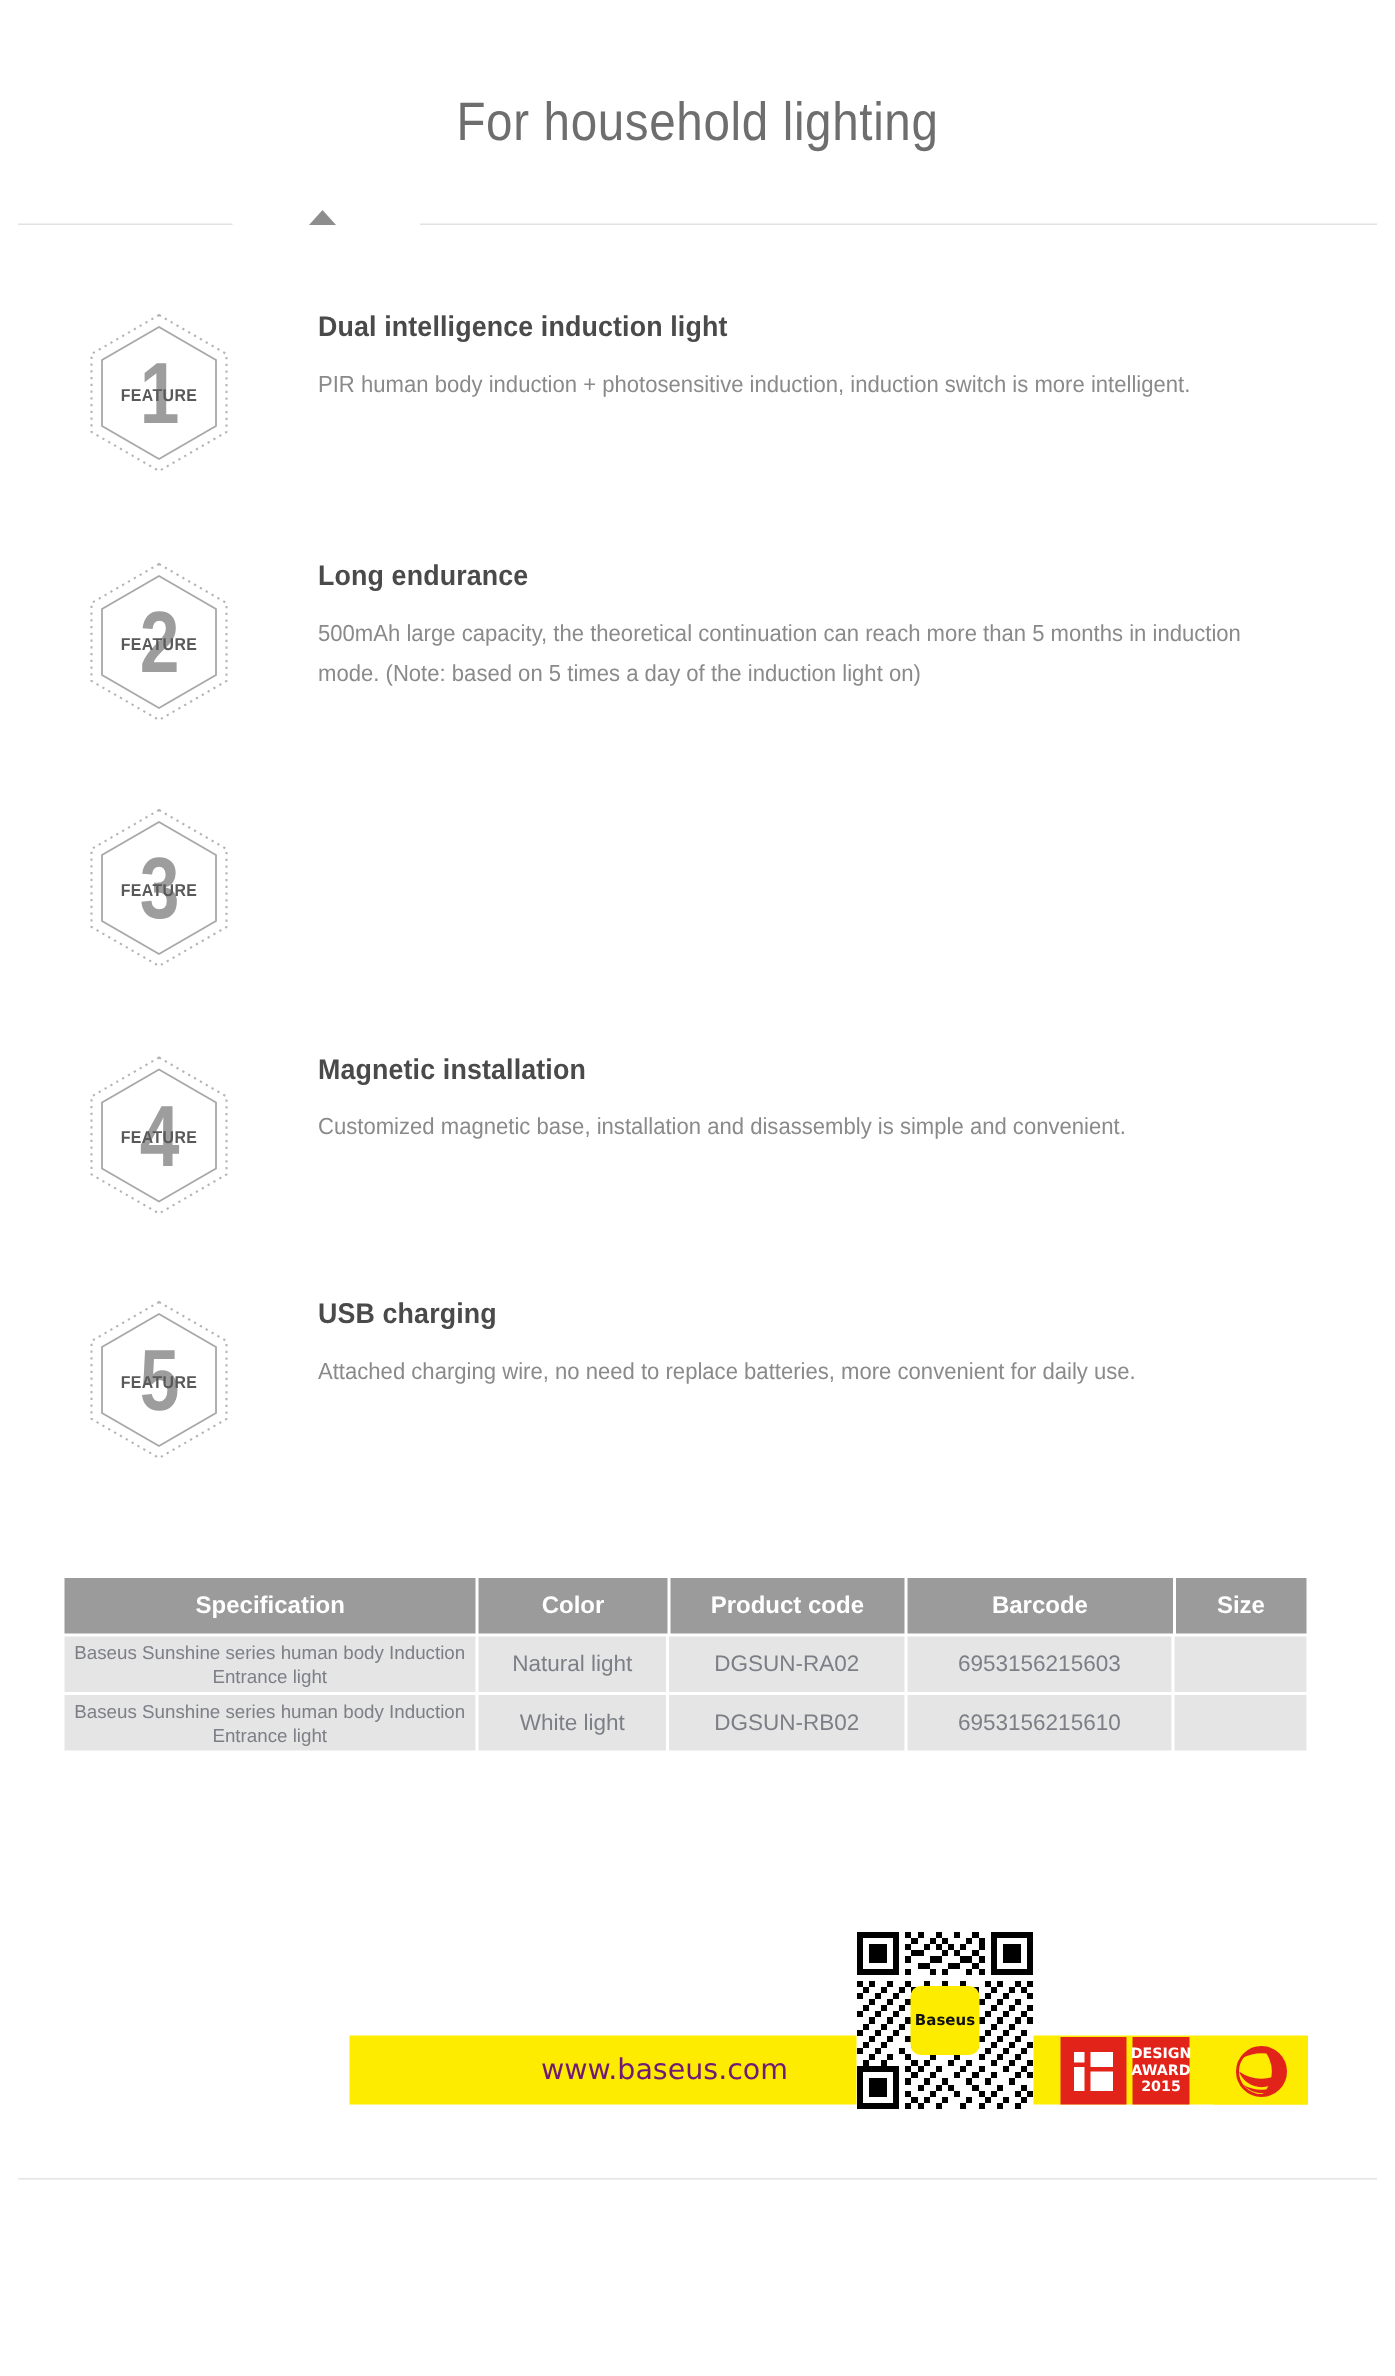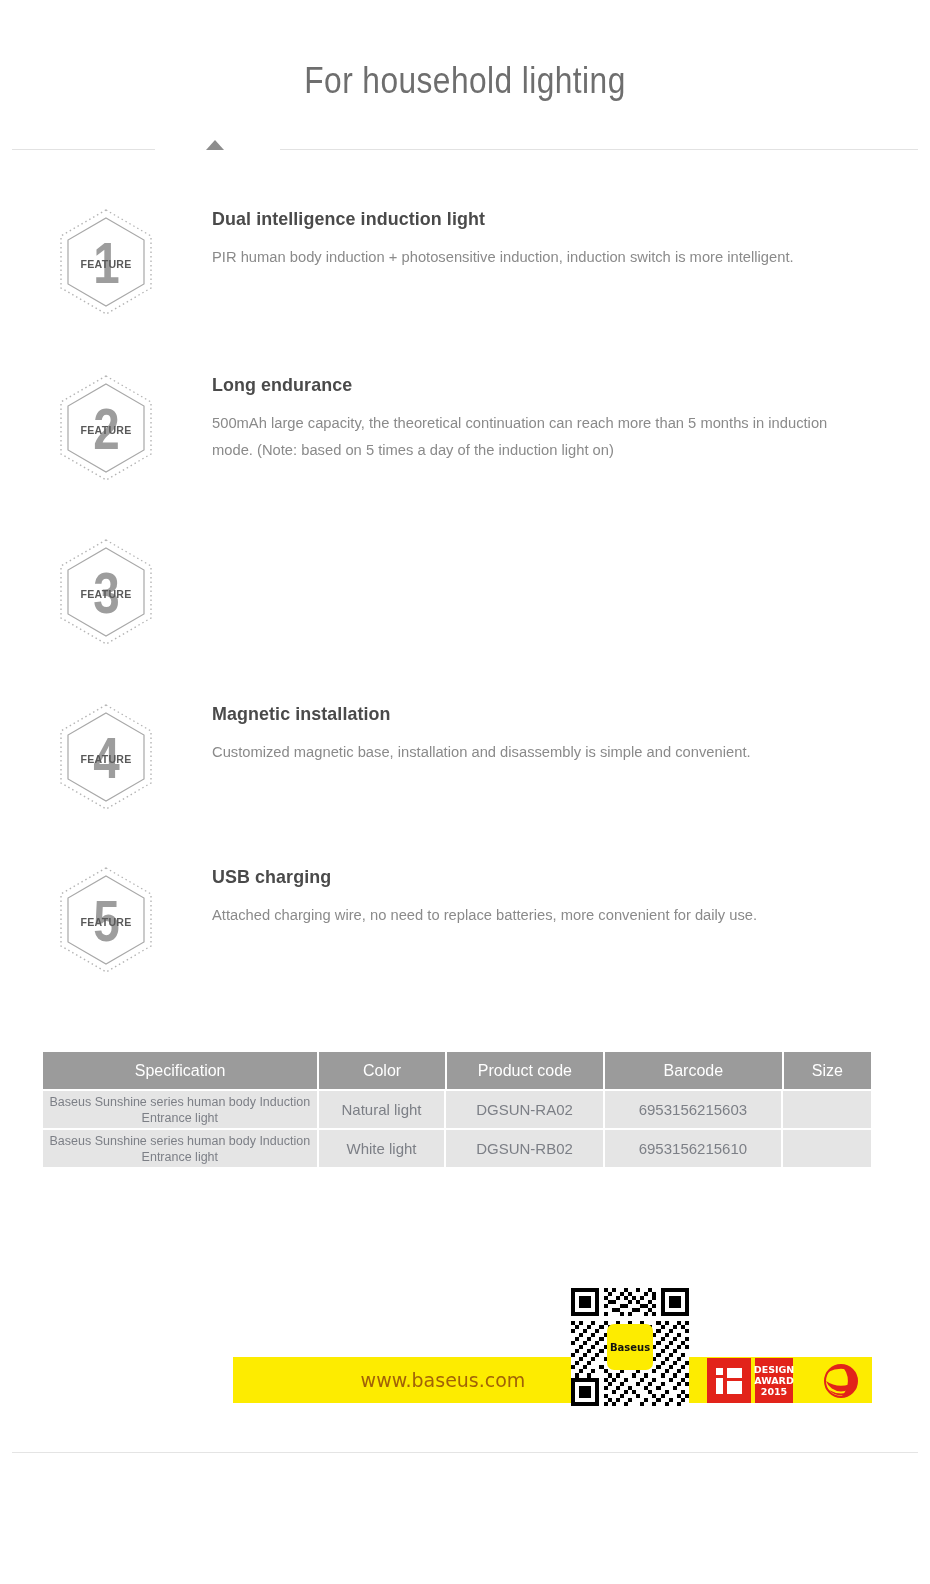--- a/index.html
+++ b/index.html
@@ -141,21 +141,21 @@
     text-align: center;
     margin-right: 2px;
   }
   .cell:last-child { margin-right: 0; }
 
   .head .cell {
     background: #9b9b9b;
     color: #ffffff;
     height: 37px;
     font-size: 16px;
-    font-weight: 400;
+    font-weight: 700;
     transform: scaleX(1);
   }
   .body .cell {
     background: #e5e5e5;
     color: #7c7f86;
     height: 37px;
     font-size: 13px;
     line-height: 16px;
     padding: 0 6px;
   }
@@ -181,21 +181,21 @@
   .site-url {
     position: absolute;
     left: 233px;
     top: 1357px;
     width: 420px;
     height: 46px;
     display: flex;
     align-items: center;
     justify-content: center;
     font-size: 19px;
-    color: #a16207;
+    color: #701a75;
     font-family: "DejaVu Sans", sans-serif;
   }
   .qr-box {
     position: absolute;
     left: 571px;
     top: 1288px;
     width: 118px;
     height: 118px;
     background: #ffffff;
   }

